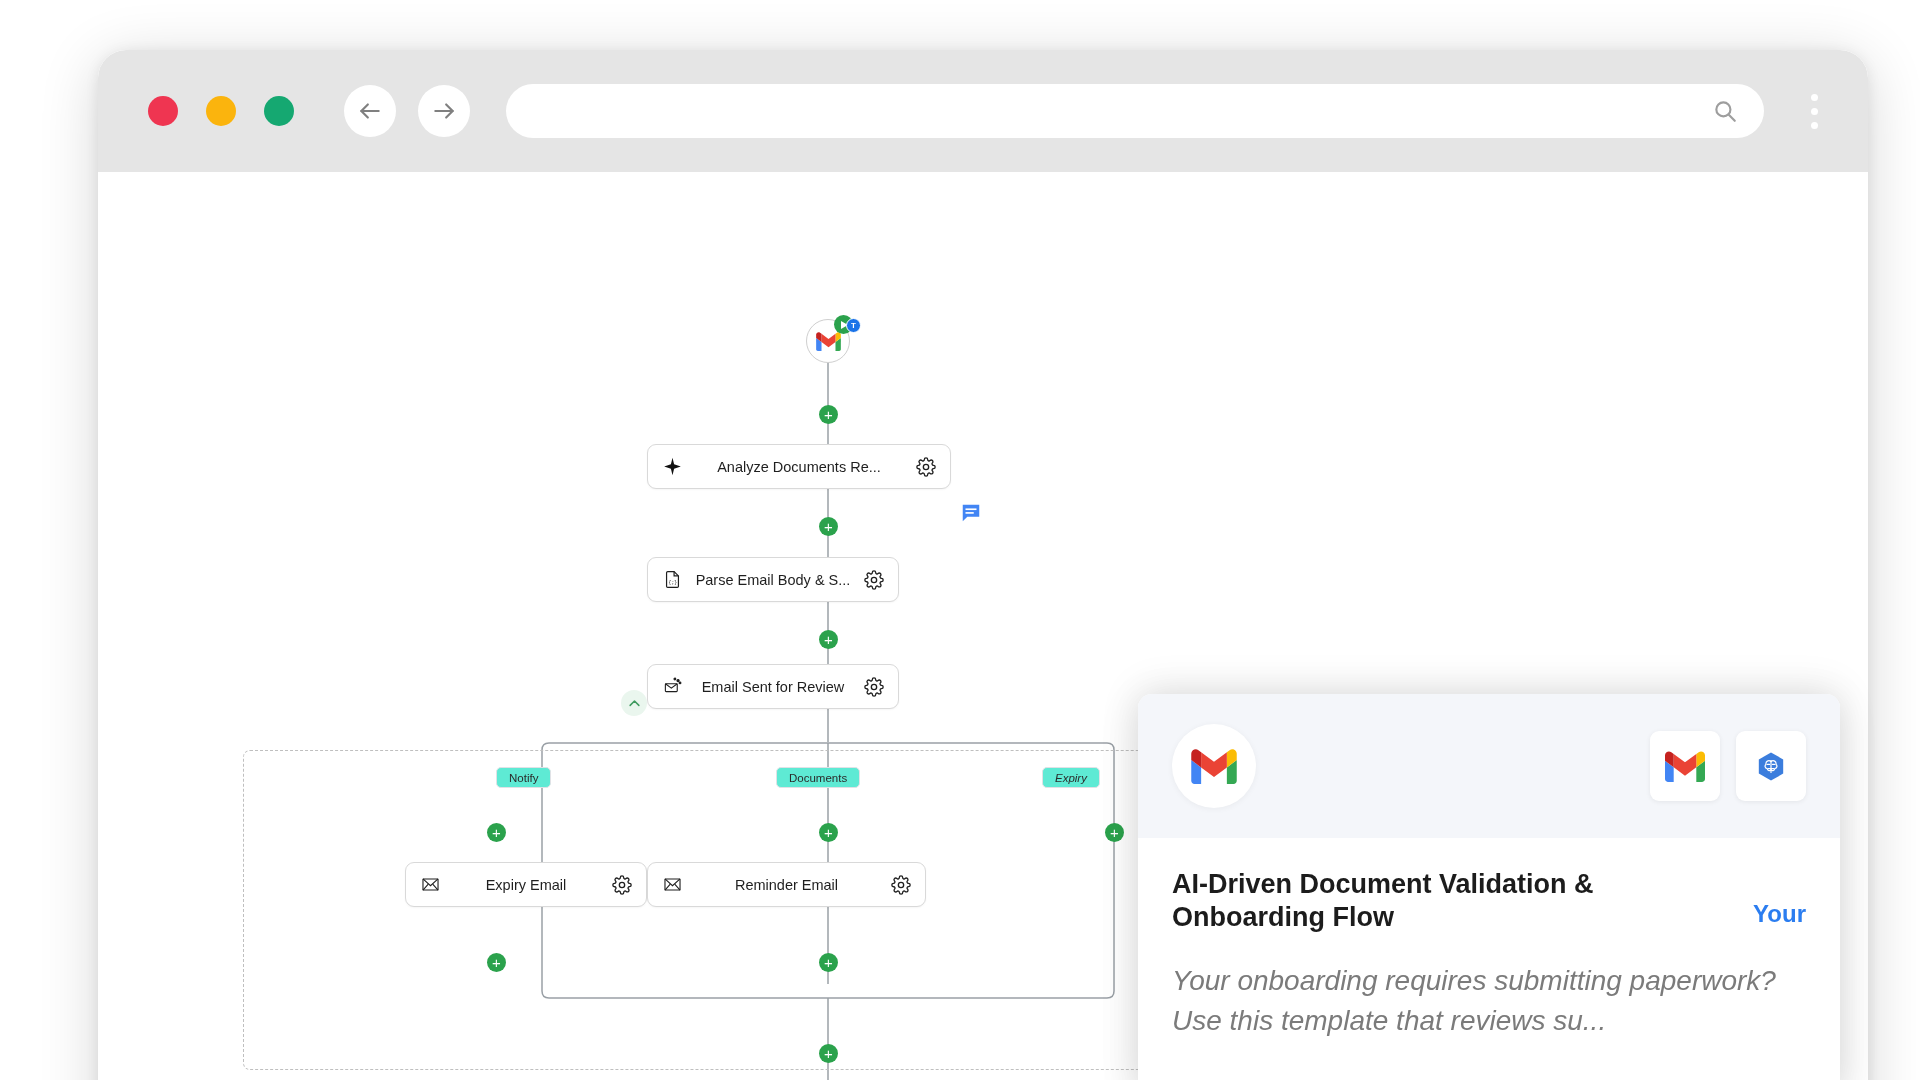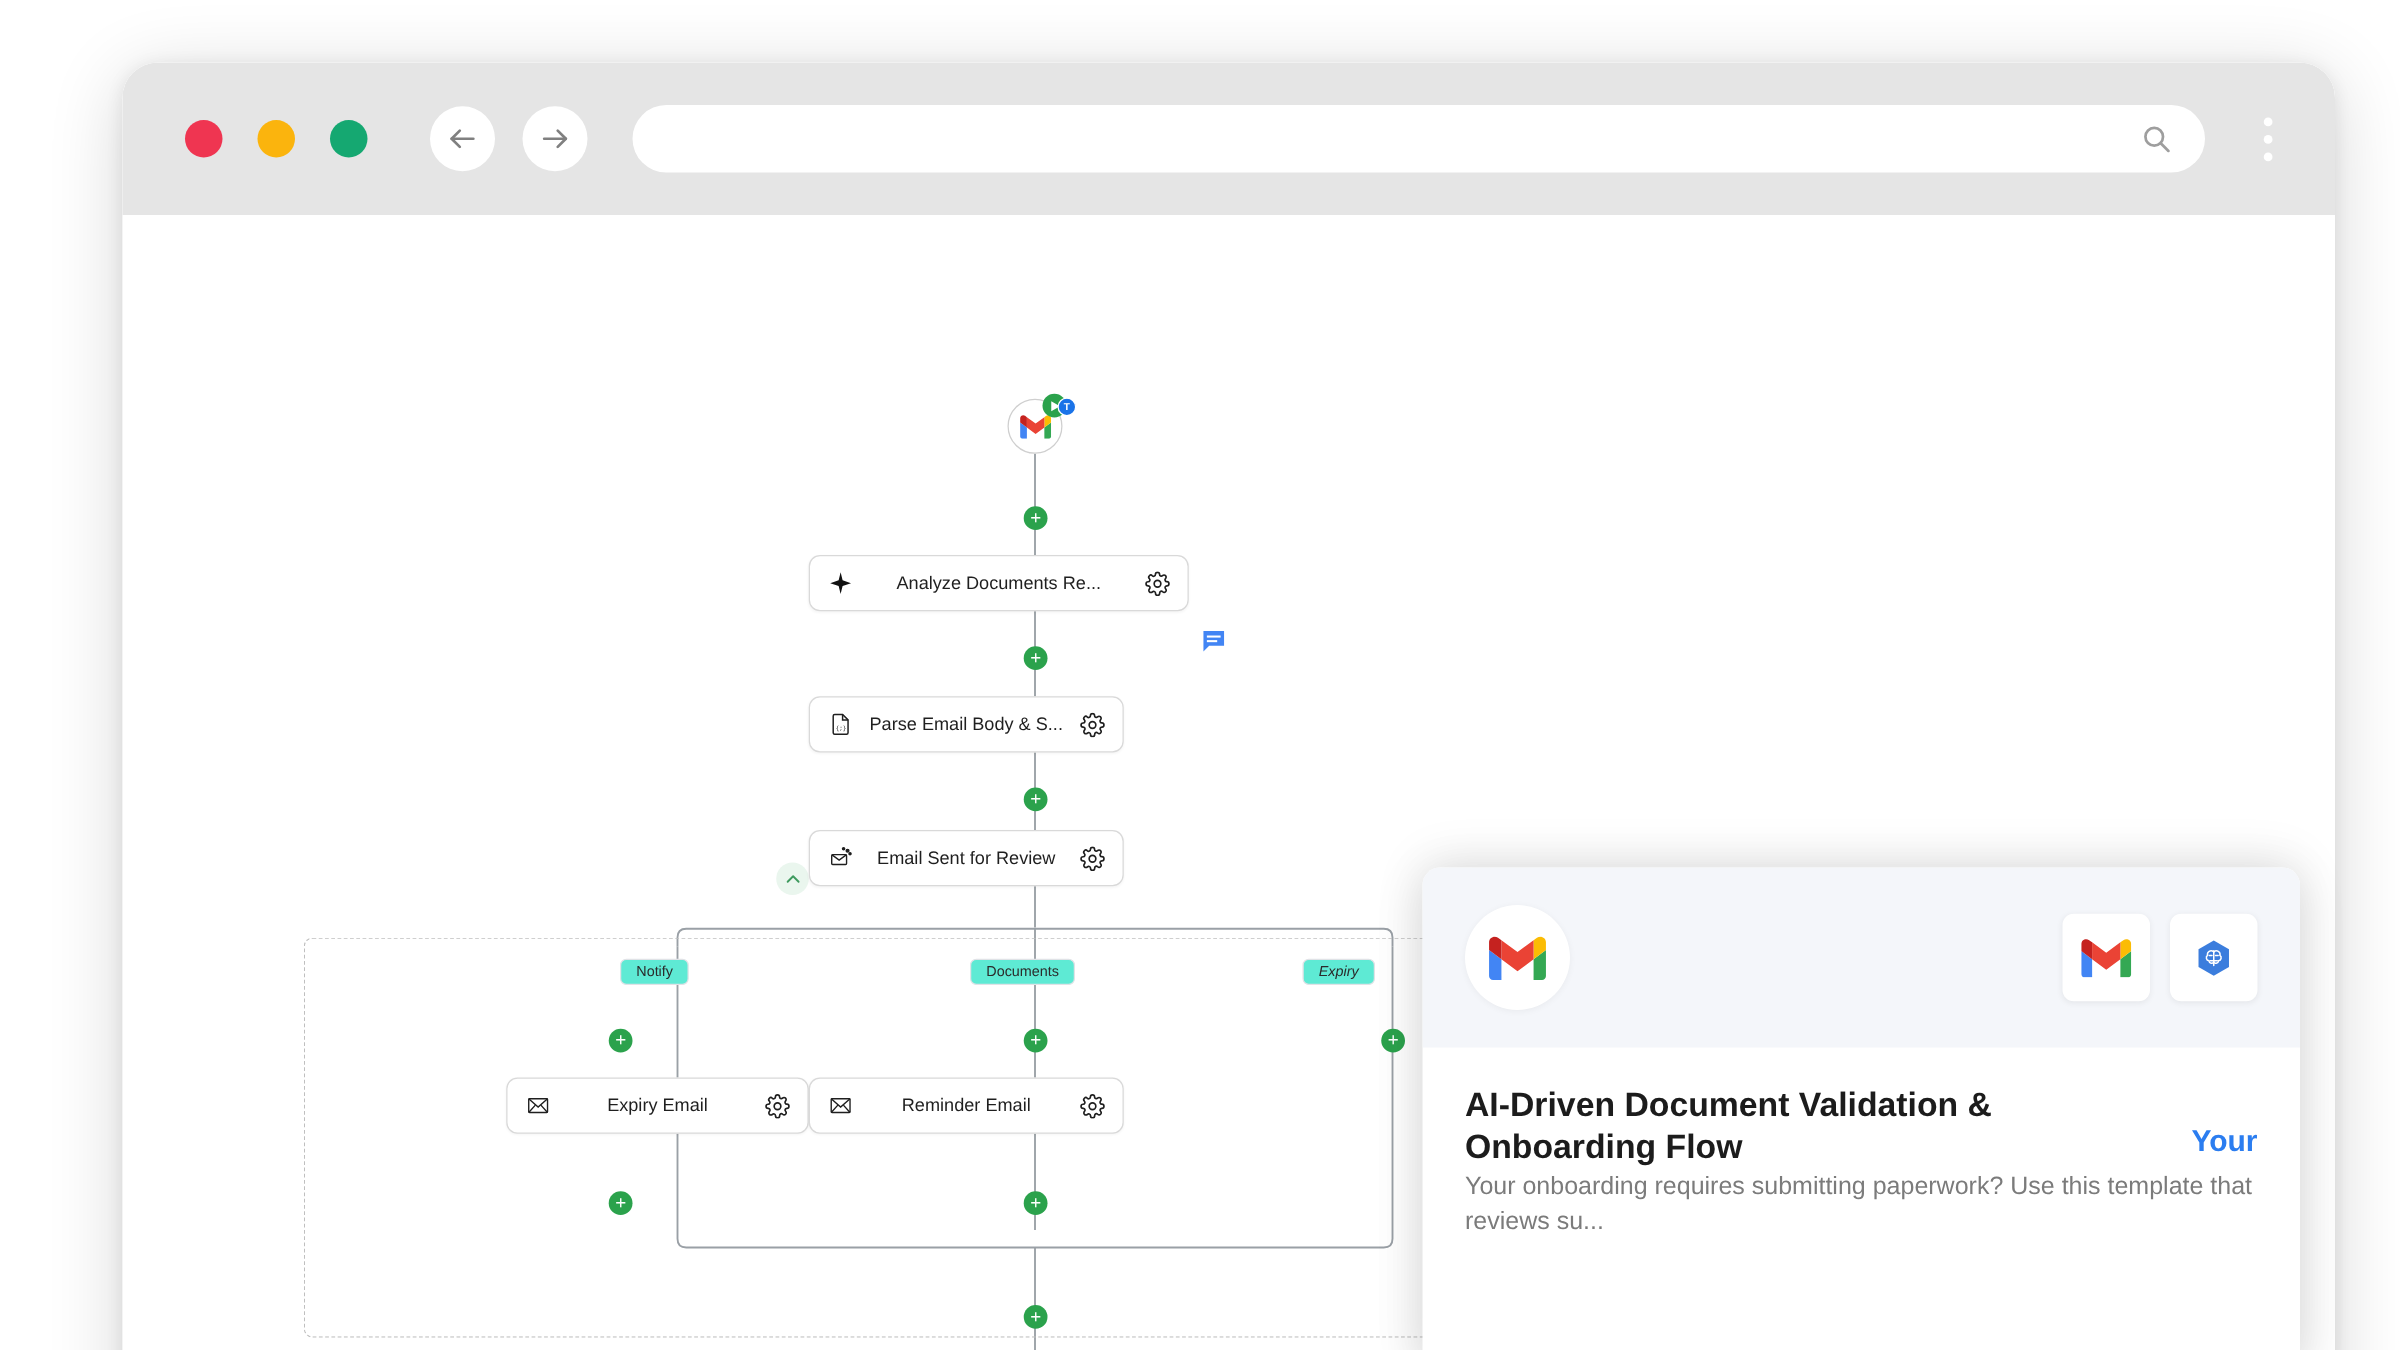--- a/index.html
+++ b/index.html
@@ -241,24 +241,26 @@
   .card-start {
     font-size: 24px;
     font-weight: bold;
     color: #2b7df0;
     white-space: nowrap;
     cursor: pointer;
     margin-top: 26px;
     font-family: "Liberation Sans", sans-serif;
   }
   .card-desc {
-    font-size: 20px;
+    margin-top: 26px;
+    font-size: 28px;
     color: #7b7b7b;
     line-height: 1.42;
     font-family: "Liberation Sans", sans-serif;
+    font-style: italic;
   }
 </style>
 </head>
 <body>
 
 <div class="browser-window">
 
   <div class="browser-chrome">
 
     <div class="traffic-lights">
@@ -436,21 +438,21 @@
       </span>
       <span class="n-label">Expiry Email</span>
       <span class="n-gear">
         <svg class="gear-svg" viewBox="0 0 24 24" fill="none" stroke="#1f1f1f" stroke-width="1.6">
           <circle cx="12" cy="12" r="3.2"></circle>
           <path d="M19.4 15a1.65 1.65 0 0 0 .33 1.82l.06.06a2 2 0 1 1-2.83 2.83l-.06-.06a1.65 1.65 0 0 0-1.82-.33 1.65 1.65 0 0 0-1 1.51V21a2 2 0 1 1-4 0v-.09A1.65 1.65 0 0 0 9 19.4a1.65 1.65 0 0 0-1.82.33l-.06.06a2 2 0 1 1-2.83-2.83l.06-.06a1.65 1.65 0 0 0 .33-1.82 1.65 1.65 0 0 0-1.51-1H3a2 2 0 1 1 0-4h.09A1.65 1.65 0 0 0 4.6 9a1.65 1.65 0 0 0-.33-1.82l-.06-.06a2 2 0 1 1 2.83-2.83l.06.06A1.65 1.65 0 0 0 9 4.6a1.65 1.65 0 0 0 1-1.51V3a2 2 0 1 1 4 0v.09a1.65 1.65 0 0 0 1 1.51 1.65 1.65 0 0 0 1.82-.33l.06-.06a2 2 0 1 1 2.83 2.83l-.06.06A1.65 1.65 0 0 0 19.4 9v0a1.65 1.65 0 0 0 1.51 1H21a2 2 0 1 1 0 4h-.09a1.65 1.65 0 0 0-1.51 1z"></path>
         </svg>
       </span>
     </div>
 
-    <div class="node" style="left:549px; top:690px; width:252px;">
+    <div class="node" style="left:549px; top:690px; width:279px;">
       <span class="n-icon">
         <svg viewBox="0 0 24 24" width="19" height="19" fill="none" stroke="#1f1f1f" stroke-width="1.4">
           <rect x="2.5" y="5" width="19" height="14" rx="0.8"></rect>
           <path d="M2.5 5 L12 13.5 L21.5 5"></path>
           <path d="M2.5 19 L9.2 11.5 M21.5 19 L14.8 11.5"></path>
         </svg>
       </span>
       <span class="n-label">Reminder Email</span>
       <span class="n-gear">
         <svg class="gear-svg" viewBox="0 0 24 24" fill="none" stroke="#1f1f1f" stroke-width="1.6">

